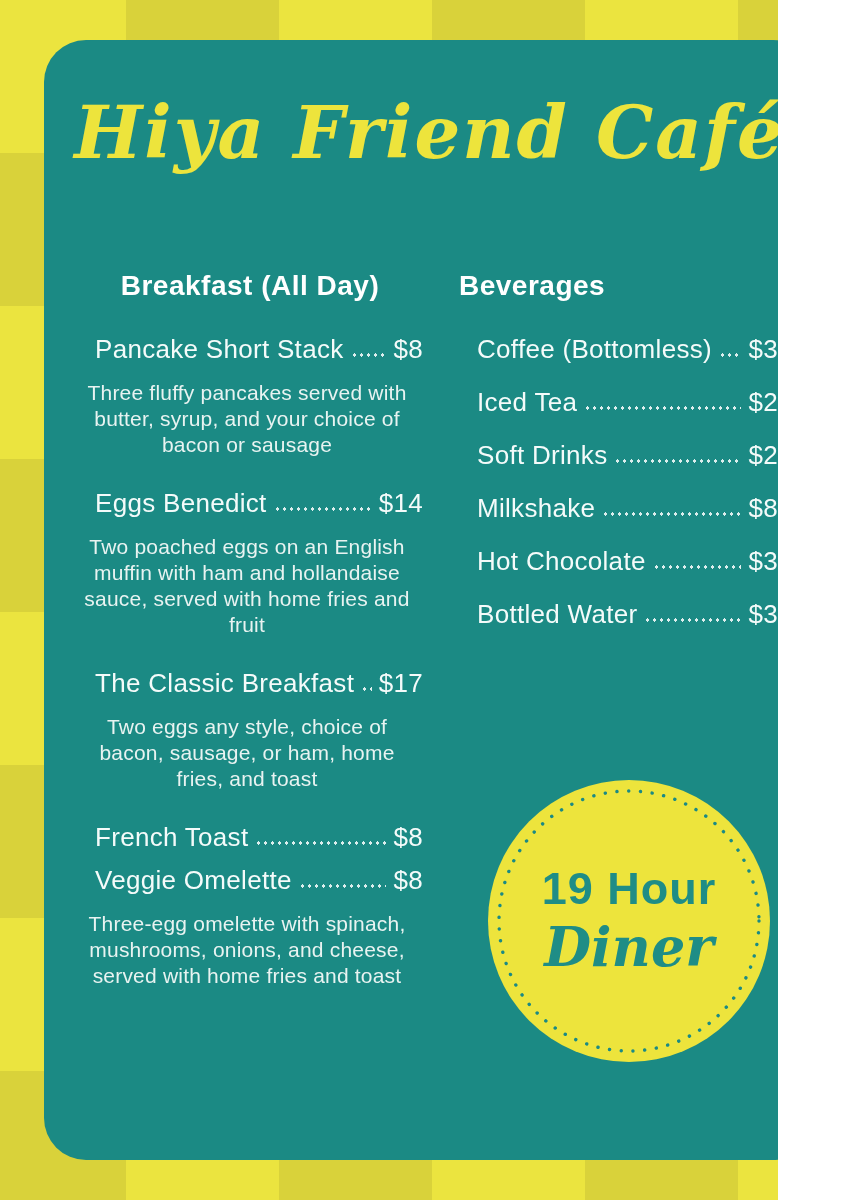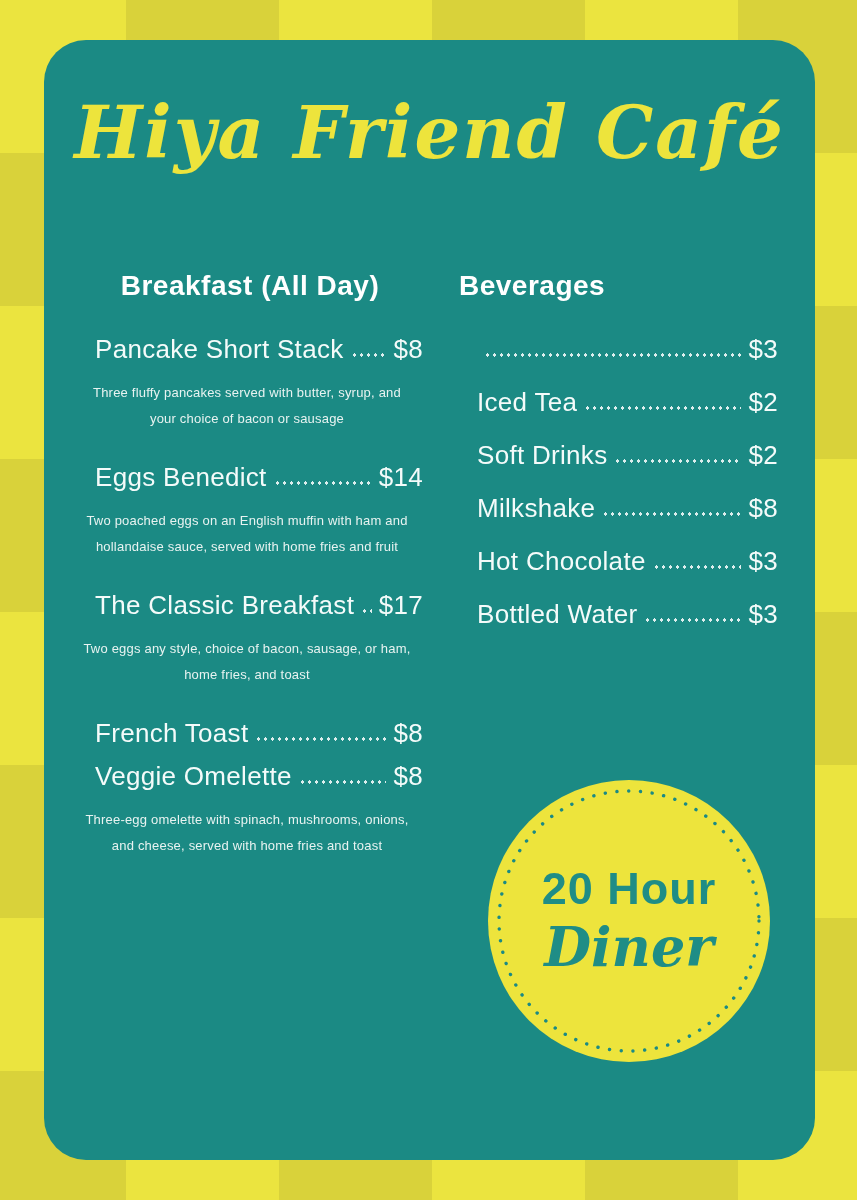--- a/index.html
+++ b/index.html
@@ -1,20 +1,20 @@
 <!DOCTYPE html>
 <html><head>
 <meta charset="utf-8">
 <style>
   html,body { margin:0; padding:0; }
   body { font-family:"Liberation Sans", sans-serif; }
 
   .canvas {
     position:relative;
-    width:857px; height:1200px;
+    width:778px; height:1200px;
     overflow:hidden;
     background-color:#ebe43f;
     background-image: conic-gradient(#d9d23a 0 25%, #ebe43f 0 50%, #d9d23a 0 75%, #ebe43f 0);
     background-size:306px 306px;
     background-position:-27px 0;
   }
 
   .card {
     position:absolute;
     left:44px; top:40px;
@@ -74,21 +74,21 @@
     height:4px;
     background-image:radial-gradient(circle, rgba(255,255,255,0.85) 1.5px, rgba(255,255,255,0) 1.7px);
     background-size:7px 4px;
     background-position:0 50%;
     background-repeat:repeat-x;
   }
 
   .item-desc {
     margin:0 4px 33px;
     padding-right:6px;
-    font-size:13px;
+    font-size:21px;
     line-height:26px;
     letter-spacing:0.2px;
     color:#e8f3f1;
   }
 
   .col-right .item-row { margin-bottom:28px; }
 
   .badge {
     position:absolute;
     left:444px; top:740px;
@@ -179,20 +179,21 @@
             <span class="item-price">$8</span>
           </div>
           <p class="item-desc">Three-egg omelette with spinach, mushrooms, onions, and cheese, served with home fries and toast</p>
         </div>
       </section>
 
       <section class="col-right">
         <h2 class="section-heading">Beverages</h2>
 
         <div class="item-row">
+          <span class="item-name">Coffee (Bottomless)</span>
           <span class="leader"></span>
           <span class="item-price">$3</span>
         </div>
 
         <div class="item-row">
           <span class="item-name">Iced Tea</span>
           <span class="leader"></span>
           <span class="item-price">$2</span>
         </div>
 
@@ -221,18 +222,18 @@
           <span class="item-price">$3</span>
         </div>
       </section>
 
     </div>
 
     <div class="badge">
       <svg class="badge-ring" viewBox="0 0 282 282" aria-hidden="true">
         <circle cx="141" cy="141" r="130" fill="none" stroke="#1b8a84" stroke-width="3.4" stroke-dasharray="0.1 11.67" stroke-linecap="round"></circle>
       </svg>
-      <div class="badge-line1">20 Hour</div>
+      <div class="badge-line1">19 Hour</div>
       <div class="badge-line2">Diner</div>
     </div>
 
   </div>
 </div>
 
 </body></html>

